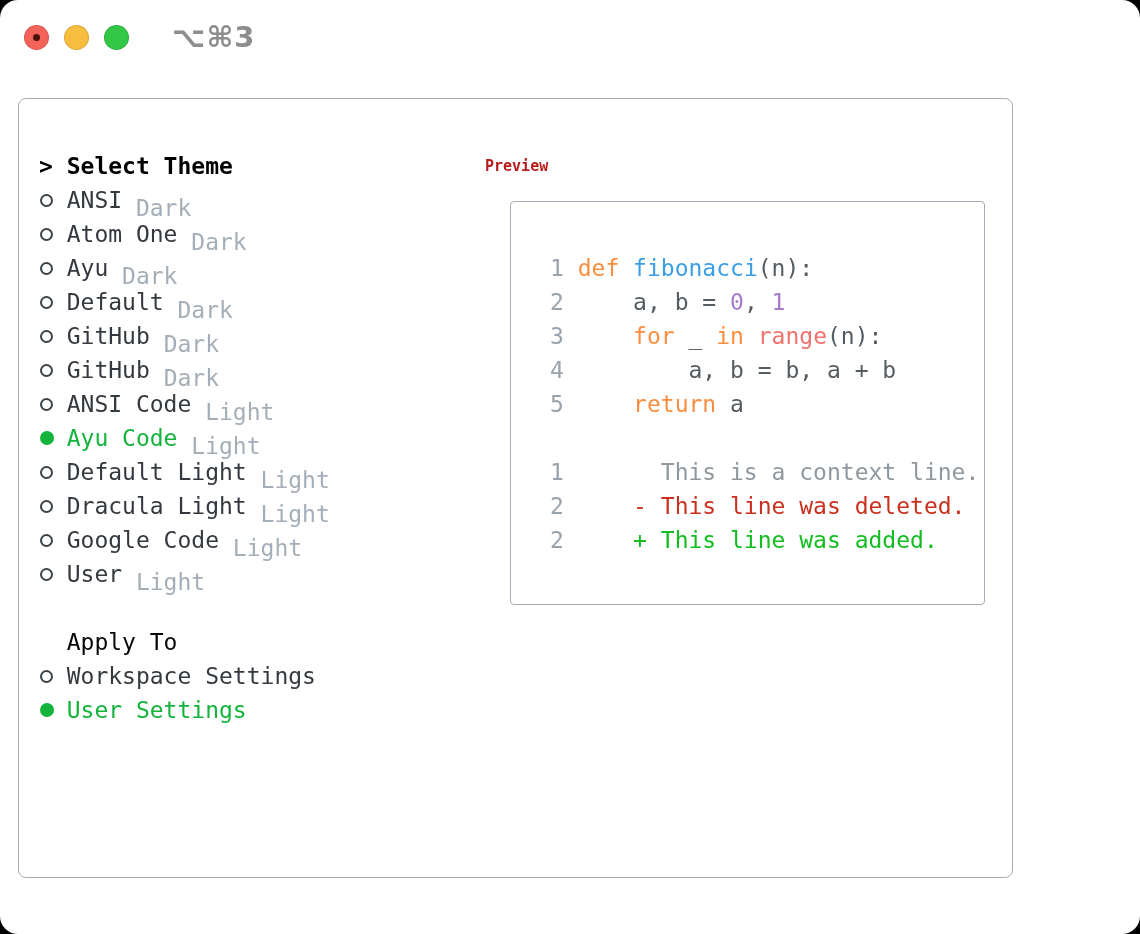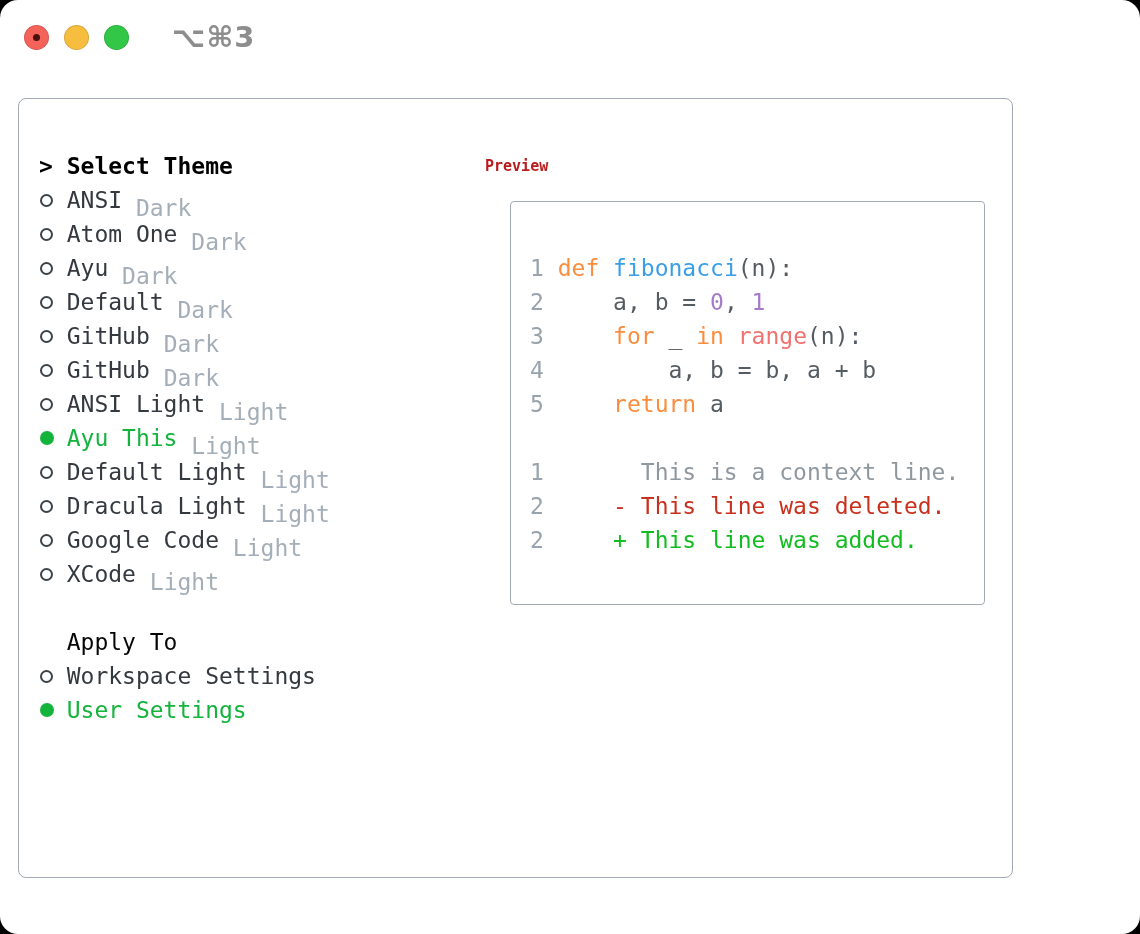--- a/index.html
+++ b/index.html
@@ -34,21 +34,21 @@
   .item-tag{color:var(--tag);margin-top:16px;}
   .hint-line{height:34px;line-height:34px;color:var(--hint);white-space:pre;}
   
   .preview-label{position:absolute;left:466px;top:50px;height:34px;line-height:34px;font-size:15px;font-weight:bold;color:#b91c1c;}
   .preview-box{
     position:absolute;left:491px;top:102px;width:475px;height:404px;
     border:1.5px solid var(--border);border-radius:4px;box-sizing:border-box;
     overflow:hidden;background:#fff;
   }
   .preview-box pre{margin:0;padding:15px 0 15px 19px;font-family:"DejaVu Sans Mono",monospace;font-size:23px;}
-  .pline{height:34px;line-height:34px;white-space:pre;}
+  .pline{height:34px;line-height:34px;white-space:pre;margin-left:20px;}
   .gutter{color:var(--gutter);}
   .tk-kw{color:var(--kw);}
   .tk-fn{color:var(--fn);}
   .tk-bi{color:var(--bi);}
   .tk-num{color:var(--num);}
   .tk-pl{color:var(--pl);}
   .tk-ctx{color:var(--ctx);}
   .tk-del{color:var(--del);}
   .tk-add{color:var(--add);}
 </style>
@@ -72,26 +72,26 @@
       <div class="row">
         <span class="marker arrow">&gt;</span><span class="htext">Select Theme</span>
       </div>
       <div id="theme-list">
           <div class="row"><span class="marker"><span class="circle"></span></span><span class="item-name">ANSI</span><span class="item-tag"> Dark</span></div>
           <div class="row"><span class="marker"><span class="circle"></span></span><span class="item-name">Atom One</span><span class="item-tag"> Dark</span></div>
           <div class="row"><span class="marker"><span class="circle"></span></span><span class="item-name">Ayu</span><span class="item-tag"> Dark</span></div>
           <div class="row"><span class="marker"><span class="circle"></span></span><span class="item-name">Default</span><span class="item-tag"> Dark</span></div>
           <div class="row"><span class="marker"><span class="circle"></span></span><span class="item-name">GitHub</span><span class="item-tag"> Dark</span></div>
           <div class="row"><span class="marker"><span class="circle"></span></span><span class="item-name">GitHub</span><span class="item-tag"> Dark</span></div>
-          <div class="row"><span class="marker"><span class="circle"></span></span><span class="item-name">ANSI Light</span><span class="item-tag"> Light</span></div>
-          <div class="row"><span class="marker"><span class="circle filled"></span></span><span class="item-name sel">Ayu This</span><span class="item-tag"> Light</span></div>
+          <div class="row"><span class="marker"><span class="circle"></span></span><span class="item-name">ANSI Code</span><span class="item-tag"> Light</span></div>
+          <div class="row"><span class="marker"><span class="circle filled"></span></span><span class="item-name sel">Ayu Code</span><span class="item-tag"> Light</span></div>
           <div class="row"><span class="marker"><span class="circle"></span></span><span class="item-name">Default Light</span><span class="item-tag"> Light</span></div>
           <div class="row"><span class="marker"><span class="circle"></span></span><span class="item-name">Dracula Light</span><span class="item-tag"> Light</span></div>
           <div class="row"><span class="marker"><span class="circle"></span></span><span class="item-name">Google Code</span><span class="item-tag"> Light</span></div>
-          <div class="row"><span class="marker"><span class="circle"></span></span><span class="item-name">XCode</span><span class="item-tag"> Light</span></div>
+          <div class="row"><span class="marker"><span class="circle"></span></span><span class="item-name">User</span><span class="item-tag"> Light</span></div>
         </div>
       <div class="row"></div>
       <div class="row">
         <span class="marker"></span><span class="apply-text">Apply To</span>
       </div>
       <div id="apply-list">
           <div class="row"><span class="marker"><span class="circle"></span></span><span class="item-name">Workspace Settings</span></div>
           <div class="row"><span class="marker"><span class="circle filled"></span></span><span class="item-name sel">User Settings</span></div>
         </div>
       <div class="row"></div>

